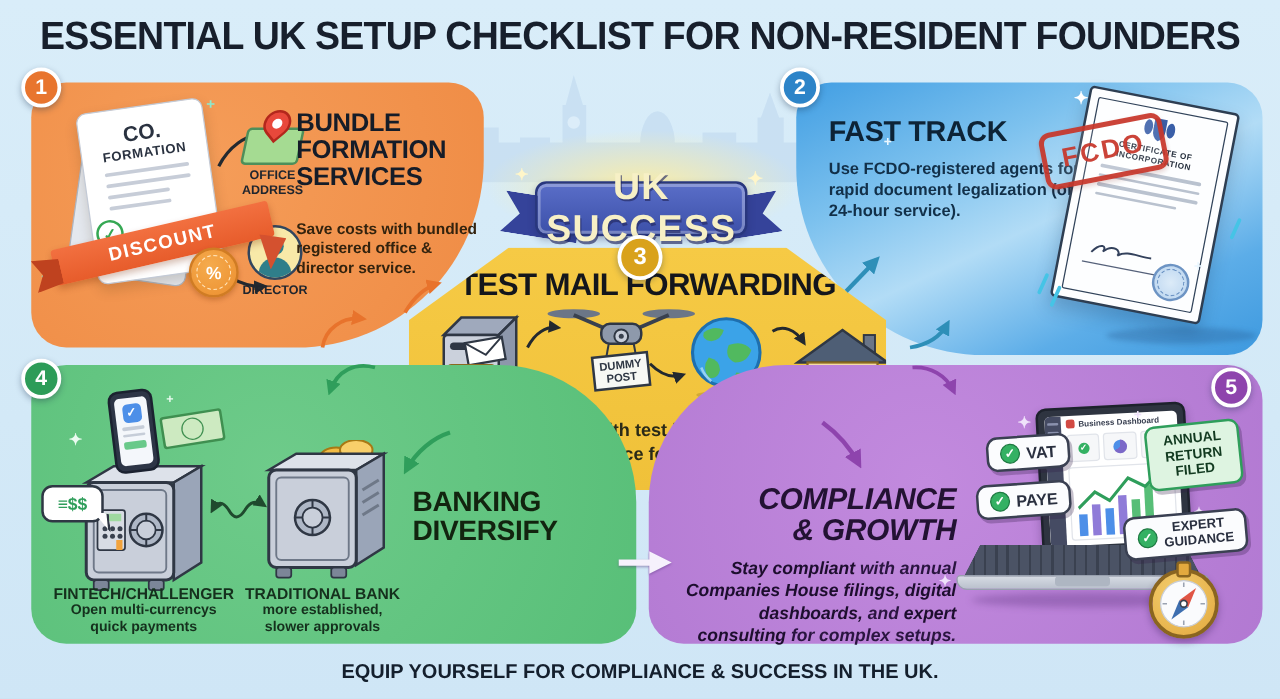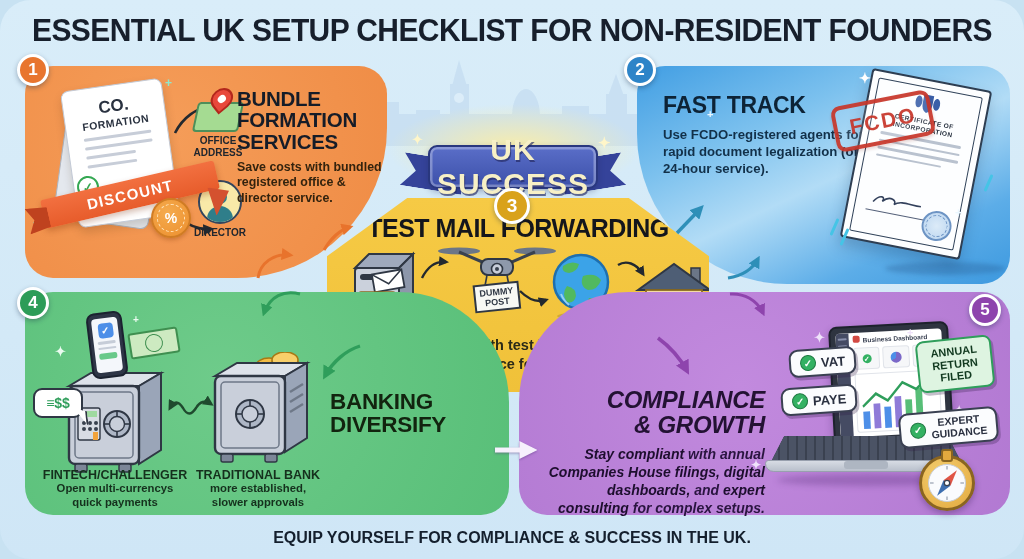--- a/index.html
+++ b/index.html
@@ -1,19 +1,19 @@
 <!DOCTYPE html>
 <html><head>
 <meta charset="utf-8">
 <style>
   * { margin:0; padding:0; box-sizing:border-box; }
   html,body { background:#c8e2f2; }
   body { font-family:"Liberation Sans", sans-serif; }
   .stage { position:relative; width:1024px; height:559px; margin:0 auto; overflow:hidden;
-           background:linear-gradient(180deg,#d9edf9 0%,#d3e9f7 60%,#cfe6f6 100%);border-radius:31px; }
+           background:linear-gradient(180deg,#d9edf9 0%,#d3e9f7 60%,#cfe6f6 100%); }
   .abs { position:absolute; }
 
   
   .page-title { top:13px; left:0; width:100%; text-align:center; font-weight:800;
     font-size:30px; letter-spacing:-0.6px; color:#171f2c; transform:scaleY(1.05); }
   .footer-text { top:529px; left:0; width:100%; text-align:center; font-weight:800;
     font-size:16px; letter-spacing:0; color:#141f2d; }
 
   
   .skyline { left:318px; top:56px; width:396px; height:90px; opacity:.85; }
@@ -65,21 +65,21 @@
 
   
   .sec-h { font-weight:800; color:#151c28; line-height:1.04; letter-spacing:-0.3px; }
   .sec-h span { display:block; }
   .sec-b { color:#2e2a22; }
   .b { font-weight:800; }
 
   
   .form-text { left:212px; top:22px; width:146px; }
   .form-text .sec-h { font-size:20.5px; }
-  .form-text .sec-b { font-size:12.4px; margin-top:8px; line-height:1.25; color:#33230e; font-weight:600; }
+  .form-text .sec-b { font-size:12.4px; margin-top:24px; line-height:1.25; color:#33230e; font-weight:600; }
   .doc-group { left:14px; top:14px; width:200px; height:186px; }
   .sheet-back { left:22px; top:16px; width:96px; height:128px; background:#e4e8ee;
     border:1.5px solid #aeb6c2; border-radius:8px; transform:rotate(8deg); }
   .sheet { left:30px; top:4px; width:102px; height:138px; background:#fff; border-radius:8px;
     border:1.5px solid #c3cad6; transform:rotate(-8deg); box-shadow:0 5px 10px rgba(60,40,10,.18);
     text-align:center; overflow:hidden; }
   .sheet .t1 { font-size:17px; font-weight:800; color:#2a3240; margin-top:11px; }
   .sheet .t2 { font-size:10.5px; font-weight:800; color:#2a3240; letter-spacing:.5px; }
   .sheet .ln { height:3px; background:#c7cdd8; border-radius:2px; margin:6px 16px 0; }
   .sheet .ln.short { margin-right:34px; }

